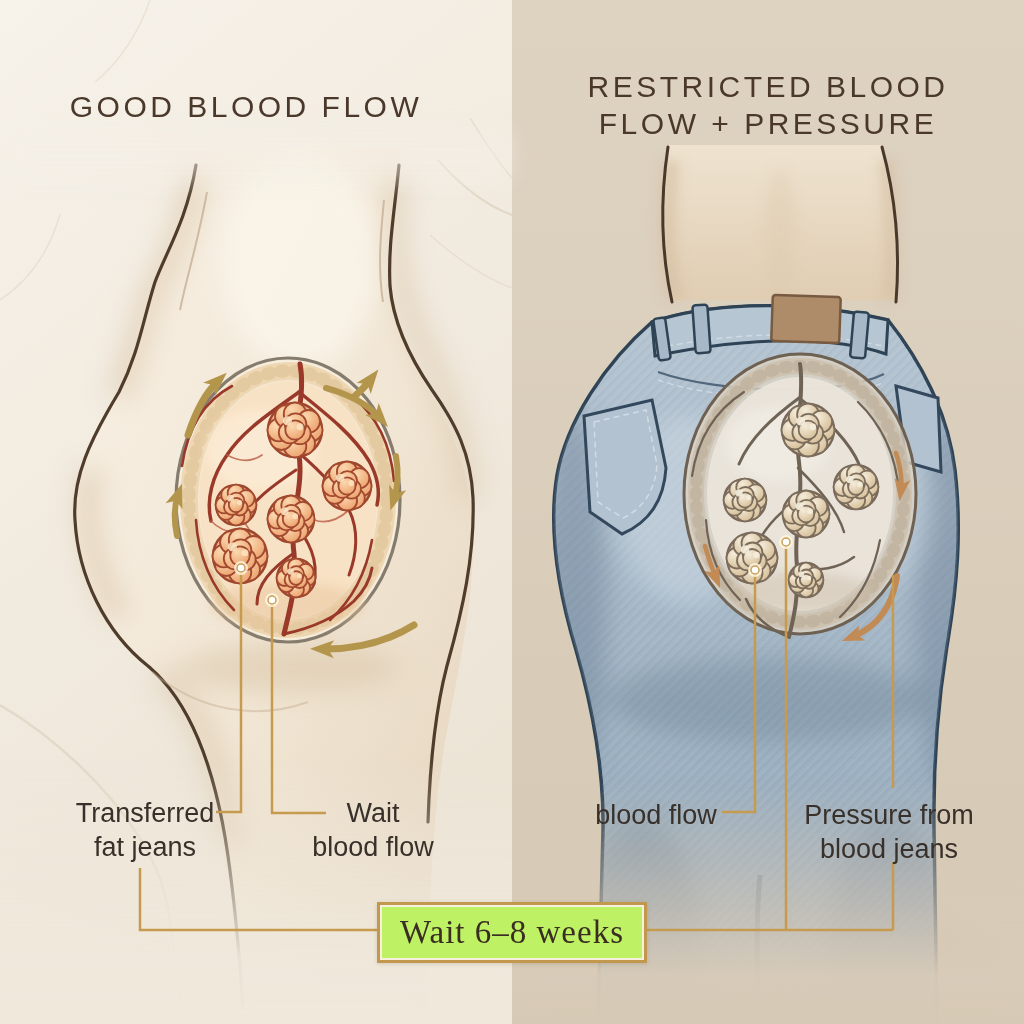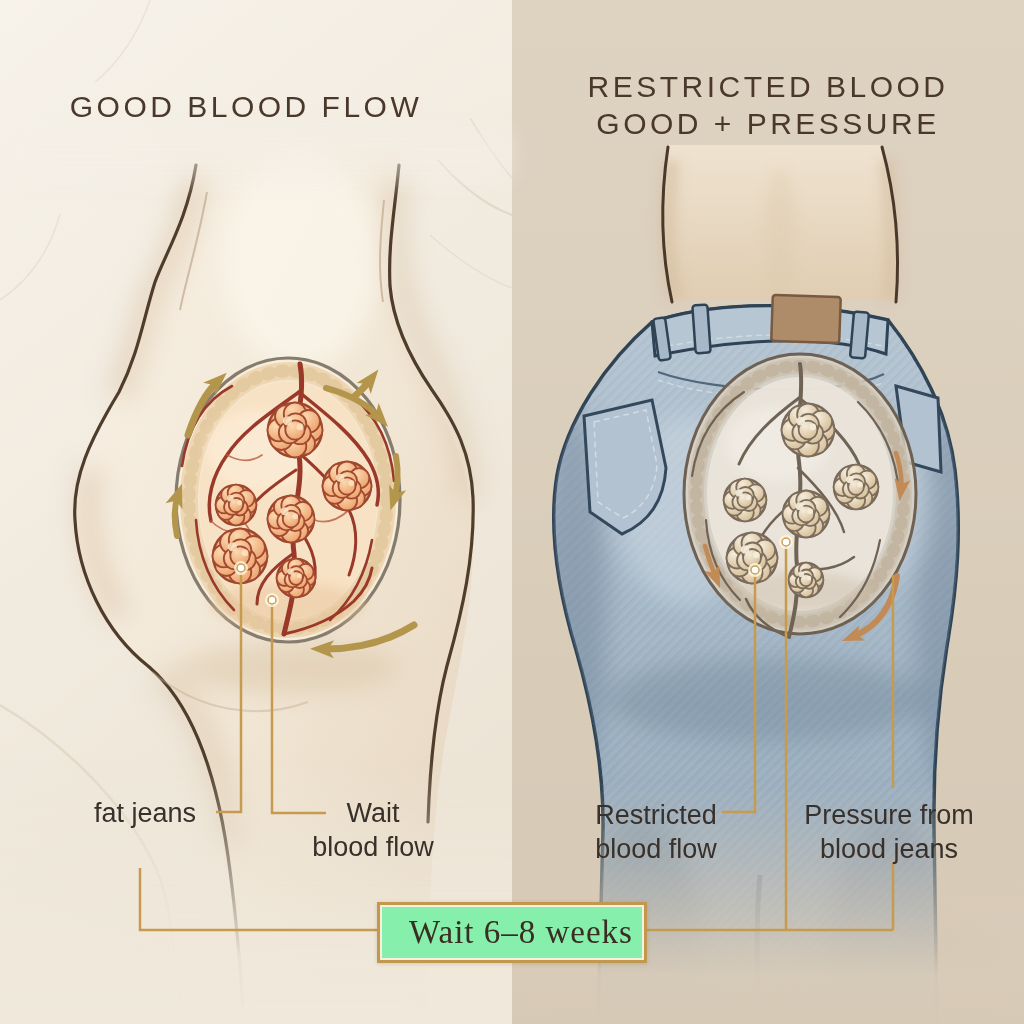--- a/index.html
+++ b/index.html
@@ -7,23 +7,23 @@
          font-family:"Liberation Sans",sans-serif;}
   .stage svg{position:absolute;left:0;top:0;}
   .txt{position:absolute;color:#3b322a;-webkit-user-select:none;user-select:none;}
   .panel-title{font-size:30px;letter-spacing:3.5px;color:#4a392b;font-weight:500;
                text-align:center;line-height:37px;white-space:nowrap;}
   .title-left{left:0;width:444px;top:88px;padding-left:24px;}
   .title-right{left:512px;width:512px;top:68px;}
   .lbl{font-size:27px;line-height:34px;text-align:center;color:#38302a;}
   .lbl span{display:block;}
   .callout{position:absolute;left:377px;top:902px;width:270px;height:61px;
-           background:#86efac;border:3px solid #c2984e;
+           background:#bef264;border:3px solid #c2984e;
            box-shadow:inset 0 0 0 2px #f7f0de,0 1px 4px rgba(90,70,40,.18);
-           box-sizing:border-box;display:flex;align-items:center;padding-left:29px;}
+           box-sizing:border-box;display:flex;align-items:center;justify-content:center;}
   .callout-text{font-family:"Liberation Serif",serif;font-size:33px;color:#3a2d21;
                 letter-spacing:1px;}
   
   #clusters-left .blob{fill:#f0b486;stroke:#9c462e;stroke-width:2.5;}
   #clusters-left .berry{fill:url(#berryL);stroke:#a3492f;stroke-width:1.8;}
   #clusters-left .hl{fill:#fce4c2;stroke:none;opacity:.85;}
   #clusters-right .blob{fill:#dcc8a6;stroke:#77685a;stroke-width:2.5;}
   #clusters-right .berry{fill:url(#berryR);stroke:#7c6d5d;stroke-width:1.8;}
   #clusters-right .hl{fill:#f5eddd;stroke:none;opacity:.9;}
   
@@ -478,34 +478,34 @@
       <circle cx="786" cy="542" r="7" fill="#fdf4dd" opacity="0.85"></circle>
       <circle cx="786" cy="542" r="4" fill="#ffffff" stroke="#caa05a" stroke-width="1.5"></circle>
     </g>
   </g>
 </svg>
 
 <div class="txt panel-title title-left">GOOD BLOOD FLOW</div>
 
 <div class="txt panel-title title-right">
   <span style="display:block">RESTRICTED BLOOD</span>
-  <span style="display:block">GOOD + PRESSURE</span>
+  <span style="display:block">FLOW + PRESSURE</span>
 </div>
 
 <div class="txt lbl" style="left:35px;top:796px;width:220px;">
+  <span>Transferred</span>
   <span>fat jeans</span>
 </div>
 
 <div class="txt lbl" style="left:273px;top:796px;width:200px;">
   <span>Wait</span>
   <span>blood flow</span>
 </div>
 
 <div class="txt lbl" style="left:556px;top:798px;width:200px;">
-  <span>Restricted</span>
   <span>blood flow</span>
 </div>
 
 <div class="txt lbl" style="left:789px;top:798px;width:200px;text-align:center;">
   <span>Pressure from</span>
   <span>blood jeans</span>
 </div>
 
 <div class="callout">
   <span class="callout-text">Wait 6–8 weeks</span>

